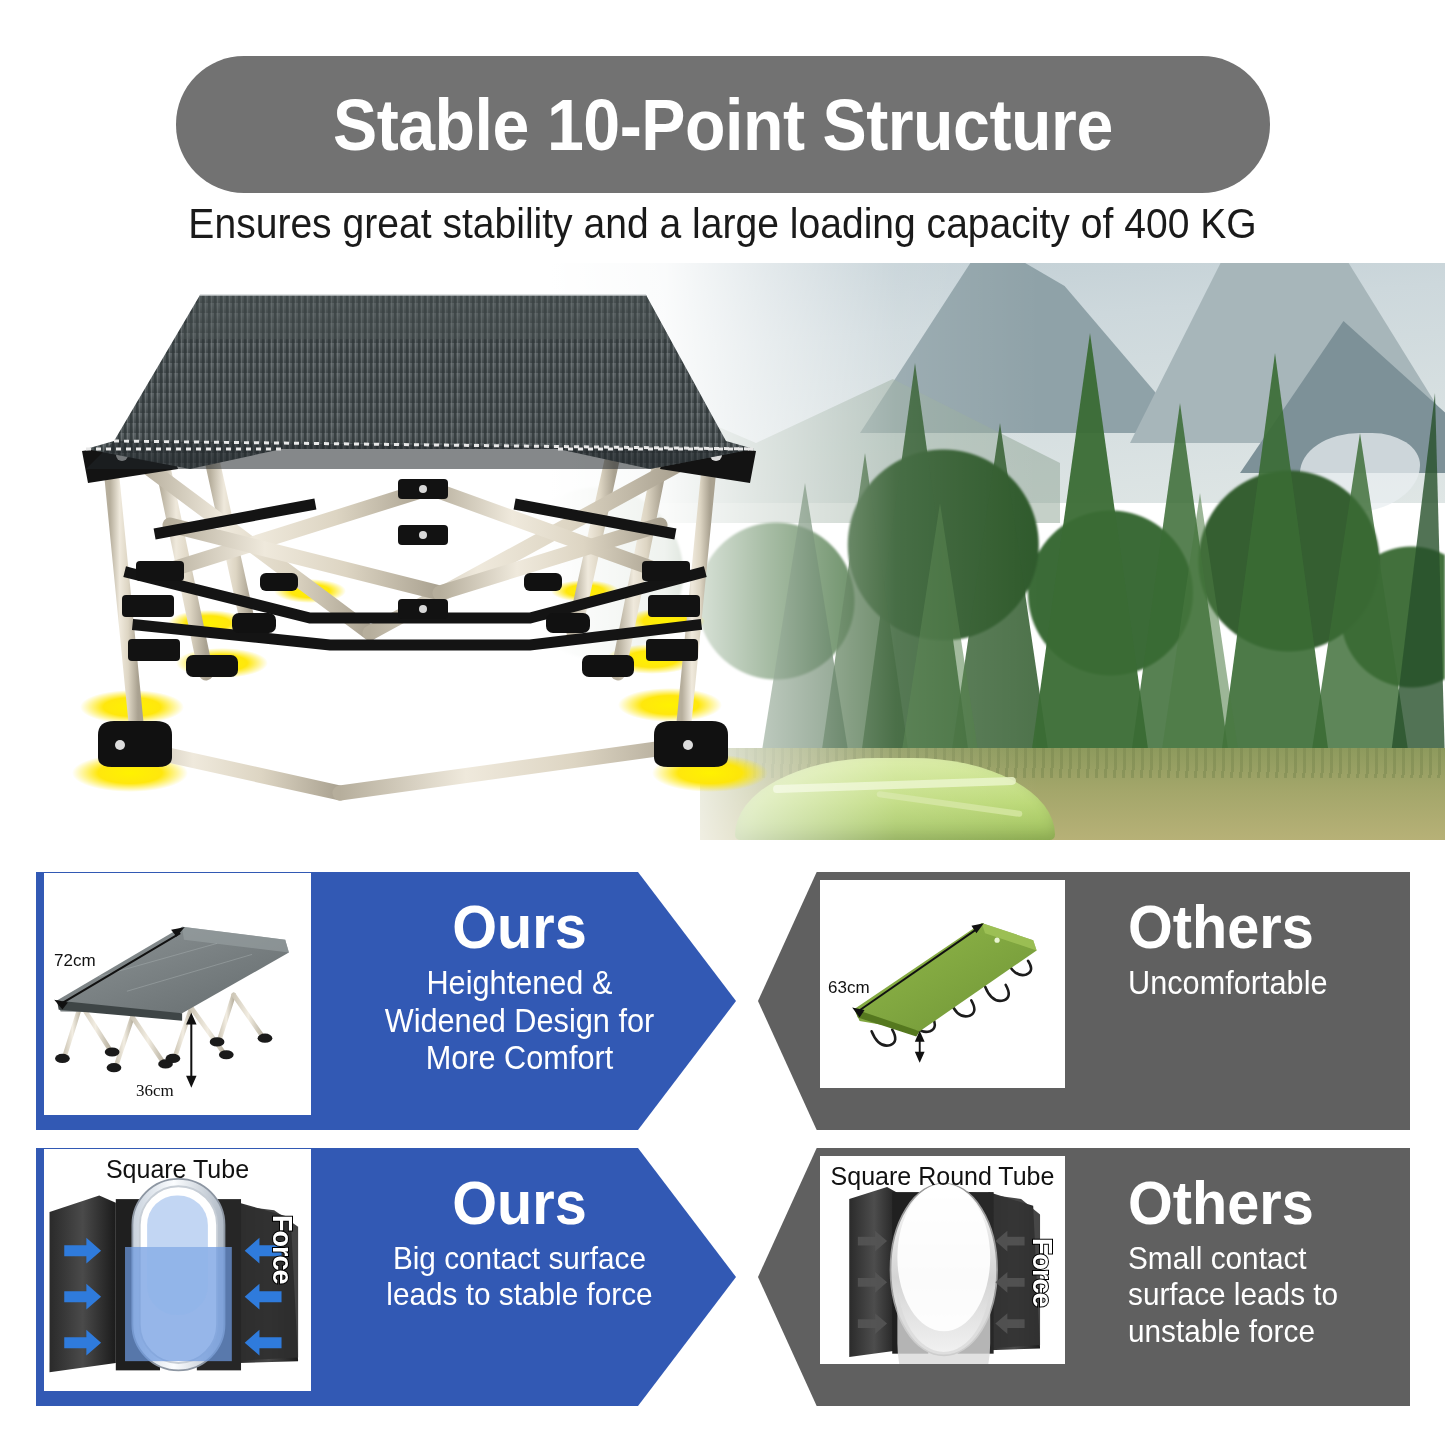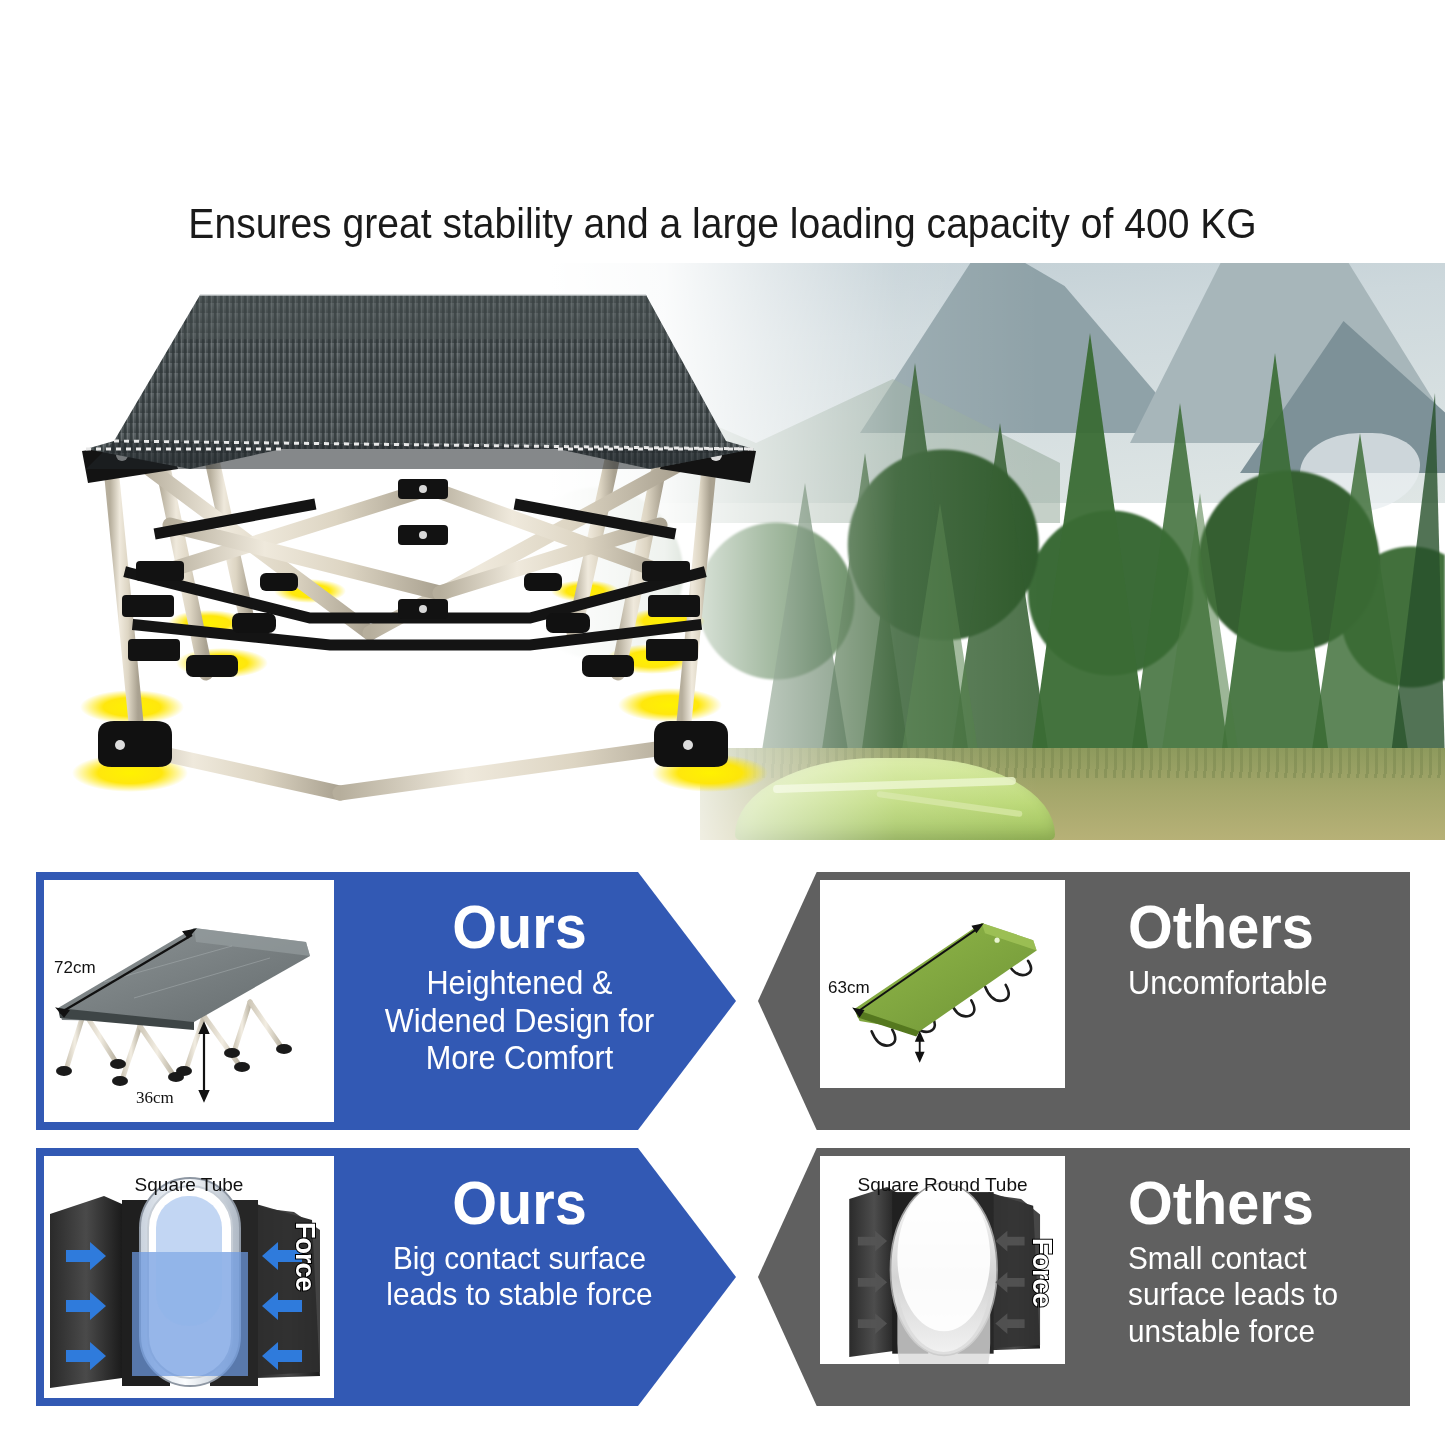--- a/index.html
+++ b/index.html
@@ -104,52 +104,55 @@
   }
   .others-panel{
     position:absolute; left:758px; top:0; width:652px; height:258px;
     background:#606060;
     clip-path:polygon(9% 0, 100% 0, 100% 100%, 9% 100%, 0 50%);
   }
 
   .img-frame{
     position:absolute; background:#ffffff; overflow:hidden;
   }
-  .ours-panel .img-frame{ left:8px; top:8px; width:290px; height:242px;padding-left:32px; }
+  .ours-panel .img-frame{ left:8px; top:1px; width:267px; height:242px;padding-left:32px; }
   .others-panel .img-frame{ left:62px; top:8px; width:245px; height:208px; }
 
   .panel-text{ position:absolute; color:#fff; }
   .ours-panel .panel-text{ left:330px; top:24px; width:330px;text-align:center; }
   .others-panel .panel-text{ left:370px; top:24px; width:275px; }
 
   .panel-title{ font-size:62px; font-weight:bold; line-height:1.0; transform:scaleX(0.93); transform-origin:left center; }
   .panel-sub{ font-size:33px; line-height:1.14; margin-top:6px; transform:scaleX(0.93); transform-origin:left center; }
   .r2 .panel-sub{ font-size:32px; }
 
   
   .pic{ position:absolute; inset:0; }
   .pic svg{ width:100%; height:100%; display:block; }
   .dim-label{
     position:absolute; font-size:17px; color:#111; font-family:"Liberation Sans", sans-serif;
     white-space:nowrap;
   }
   .tube-caption{
     position:absolute; top:6px; left:0; width:100%; text-align:center;
-    font-size:19px; color:#111; white-space:nowrap;margin-top:12px;
+    font-size:25px; color:#111; white-space:nowrap;
   }
   .force-word{
     position:absolute; font-size:27px; font-weight:bold; color:#fff;
     -webkit-text-stroke:2px #000; paint-order:stroke fill;
     writing-mode:vertical-rl; letter-spacing:-1px;
   }
 </style>
 </head>
 <body>
 
 <div class="header-band">
+  <div class="title-pill">
+    <div class="title-pill-text">Stable 10-Point Structure</div>
+  </div>
   <div class="subtitle">Ensures great stability and a large loading capacity of 400 KG</div>
 </div>
 
 <div class="hero">
 
   <div class="hero-photo">
     <div class="sky"></div>
     <div class="mtn m1"></div>
     <div class="mtn m2"></div>
     <div class="mtn m3"></div>

